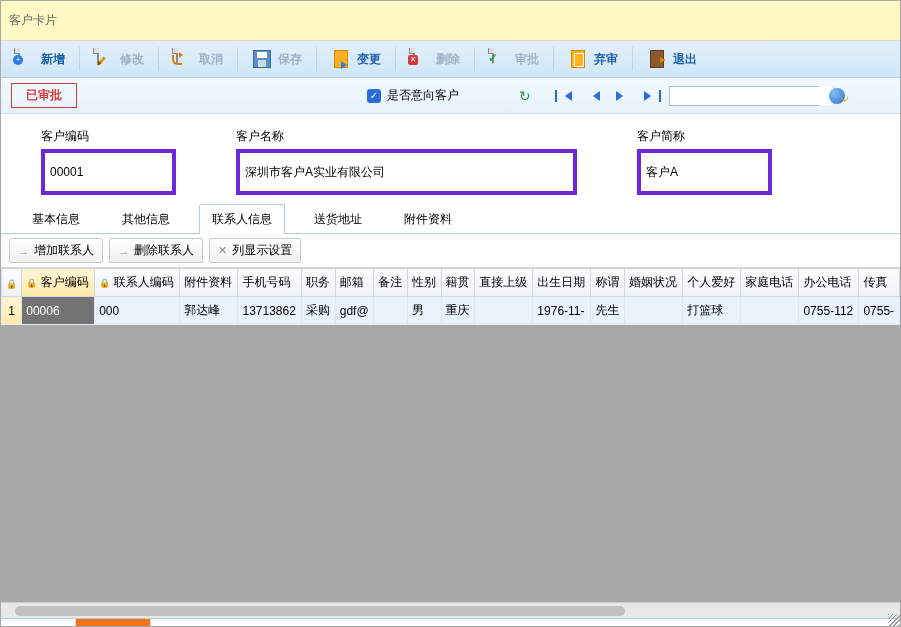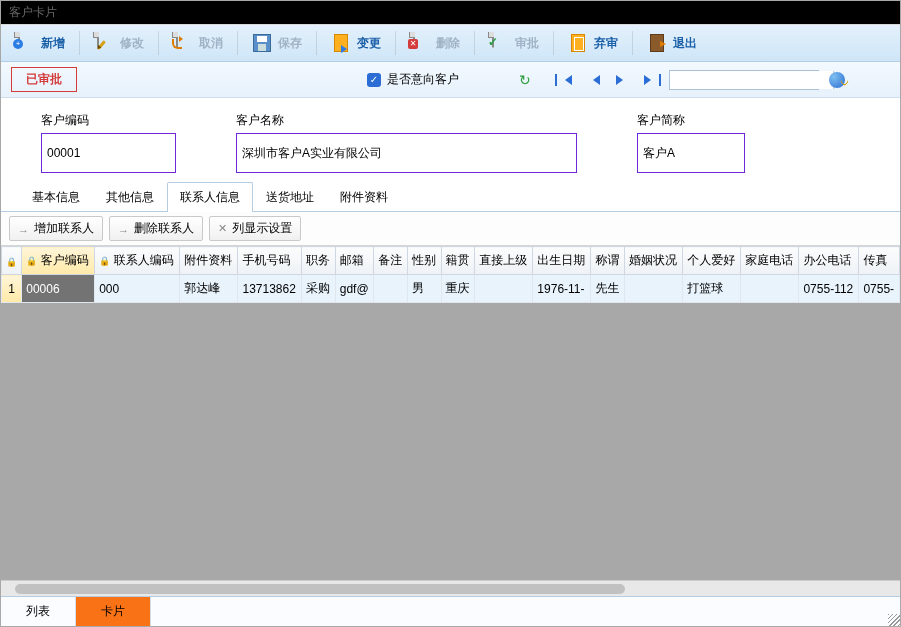--- a/index.html
+++ b/index.html
@@ -1,17 +1,17 @@
 <!DOCTYPE html>
 <html><head>
 <meta charset="utf-8">
 <style>
 *{box-sizing:border-box;margin:0;padding:0;font-family:"Microsoft YaHei",Arial,sans-serif;font-size:12px}
 body{background:#fff;width:901px;height:627px;border:1px solid #a8a8a8;overflow:hidden}
-.titlebar{background:#000000;border-bottom:1px solid #d8d8d8;padding:3px 8px;color:#666}
+.titlebar{background:#fef9c3;border-bottom:1px solid #d8d8d8;padding:11px 8px;color:#666}
 .toolbar{background:linear-gradient(#e3f0fb,#cfe6f8);border-bottom:1px solid #b5cde2;padding:4px 6px;display:flex;gap:2px}
 .tbtn{display:flex;align-items:center;gap:6px;padding:4px 8px;border-radius:2px;cursor:pointer}
 .tbtn .lbl{color:#1a5fa8;font-weight:bold}
 .tbtn.dis .lbl{color:#9fb3c6}
 .ico{width:20px;height:20px;display:inline-block;position:relative}
 .ico-doc{background:#fff;border:1px solid #888;border-radius:1px;width:14px;height:18px;position:relative;margin:1px 3px}
 .ico-doc:before{content:"";position:absolute;top:-1px;right:-1px;width:5px;height:5px;background:#ddd;border-left:1px solid #888;border-bottom:1px solid #888}
 .ico-new .plus{position:absolute;bottom:-2px;right:-4px;width:10px;height:10px;background:#2b7de4;border-radius:50%;color:#fff;font-size:8px;line-height:10px;text-align:center}
 .ico-edit .pen{position:absolute;bottom:-3px;right:-5px;width:3px;height:10px;background:#d4a017;transform:rotate(40deg);border-radius:1px}
 .ico-edit .pen:after{content:"";position:absolute;bottom:-3px;left:-1px;width:0;height:0;border:2.5px solid transparent;border-top:4px solid #6b4c00}
@@ -42,22 +42,22 @@
 .nav-last{border-left:7px solid #2b6dd4;position:relative}
 .nav-last:before{content:"";position:absolute;right:-10px;top:-6px;width:2px;height:12px;background:#2b6dd4}
 .refresh{color:#2a9d3e;font-size:14px;cursor:pointer}
 .searchbox{border:1px solid #a9c2d9;background:#fff;width:150px;height:20px;display:flex}
 .searchbox input{border:none;flex:1;padding:0 4px;outline:none}
 .searchbox .dd{width:14px;border-left:1px solid #ccc;text-align:center;color:#888;cursor:pointer;font-size:8px;line-height:18px}
 .globe{width:16px;height:16px;border-radius:50%;background:radial-gradient(circle at 30% 30%,#7ec0f0,#2b6dd4);position:relative;cursor:pointer}
 .globe:after{content:"";position:absolute;top:6px;right:-3px;width:6px;height:6px;border:1.5px solid #d4a017;border-radius:50%;border-left:none;border-top:none;transform:rotate(45deg)}
 .form{padding:14px 40px 8px;display:flex;gap:60px}
 .fld label{display:block;margin-bottom:4px}
-.fld input{border:1px solid #6d28d9;padding:19px 5px;height:22px}
-.tabs{display:flex;border-bottom:1px solid #b5cde2;padding-left:18px;gap:0}
+.fld input{border:4px solid #6d28d9;padding:19px 5px;height:22px}
+.tabs{display:flex;border-bottom:1px solid #b5cde2;padding-left:18px;gap:16px}
 .tab{padding:6px 12px;border:1px solid transparent;border-bottom:none;cursor:pointer;position:relative;top:1px}
 .tab.active{border-color:#b5cde2;background:#fff;border-radius:2px 2px 0 0}
 .subtb{background:#fdfdfd;border-bottom:1px solid #d5d5d5;padding:4px 8px;display:flex;gap:6px}
 .sbtn{border:1px solid #c9c9c9;background:linear-gradient(#fff,#f0f0f0);padding:3px 8px;display:flex;align-items:center;gap:5px;cursor:pointer;border-radius:2px}
 .sico{color:#888;font-size:11px}
 .gridwrap{height:350px;background:#a8a8a8;overflow:hidden;position:relative}
 .grid{background:#fff;width:100%;border-collapse:collapse}
 .grid th{background:linear-gradient(#fcfcfc,#eef2f6);border:1px solid #cfd8e2;padding:5px 4px;font-weight:normal;white-space:nowrap;text-align:left}
 .grid td{border:1px solid #e0e7ee;padding:5px 4px;white-space:nowrap;background:#e8f3fc}
 .grid .rownum{background:linear-gradient(#fff6d8,#ffe9a8);text-align:center;width:18px}
@@ -156,21 +156,21 @@
   <div class="fld">
     <label>客户编码</label>
     <input style="width: 135px;" value="00001">
   </div>
   <div class="fld">
     <label>客户名称</label>
     <input style="width: 341px;" value="深圳市客户A实业有限公司">
   </div>
   <div class="fld">
     <label>客户简称</label>
-    <input style="width: 108px;" value="客户A">
+    <input style="width: 135px;" value="客户A">
   </div>
 </div>
 
 <div class="tabs" id="maintabs">
     <div class="tab">基本信息</div>
     <div class="tab">其他信息</div>
     <div class="tab active">联系人信息</div>
     <div class="tab">送货地址</div>
     <div class="tab">附件资料</div>
   </div>

